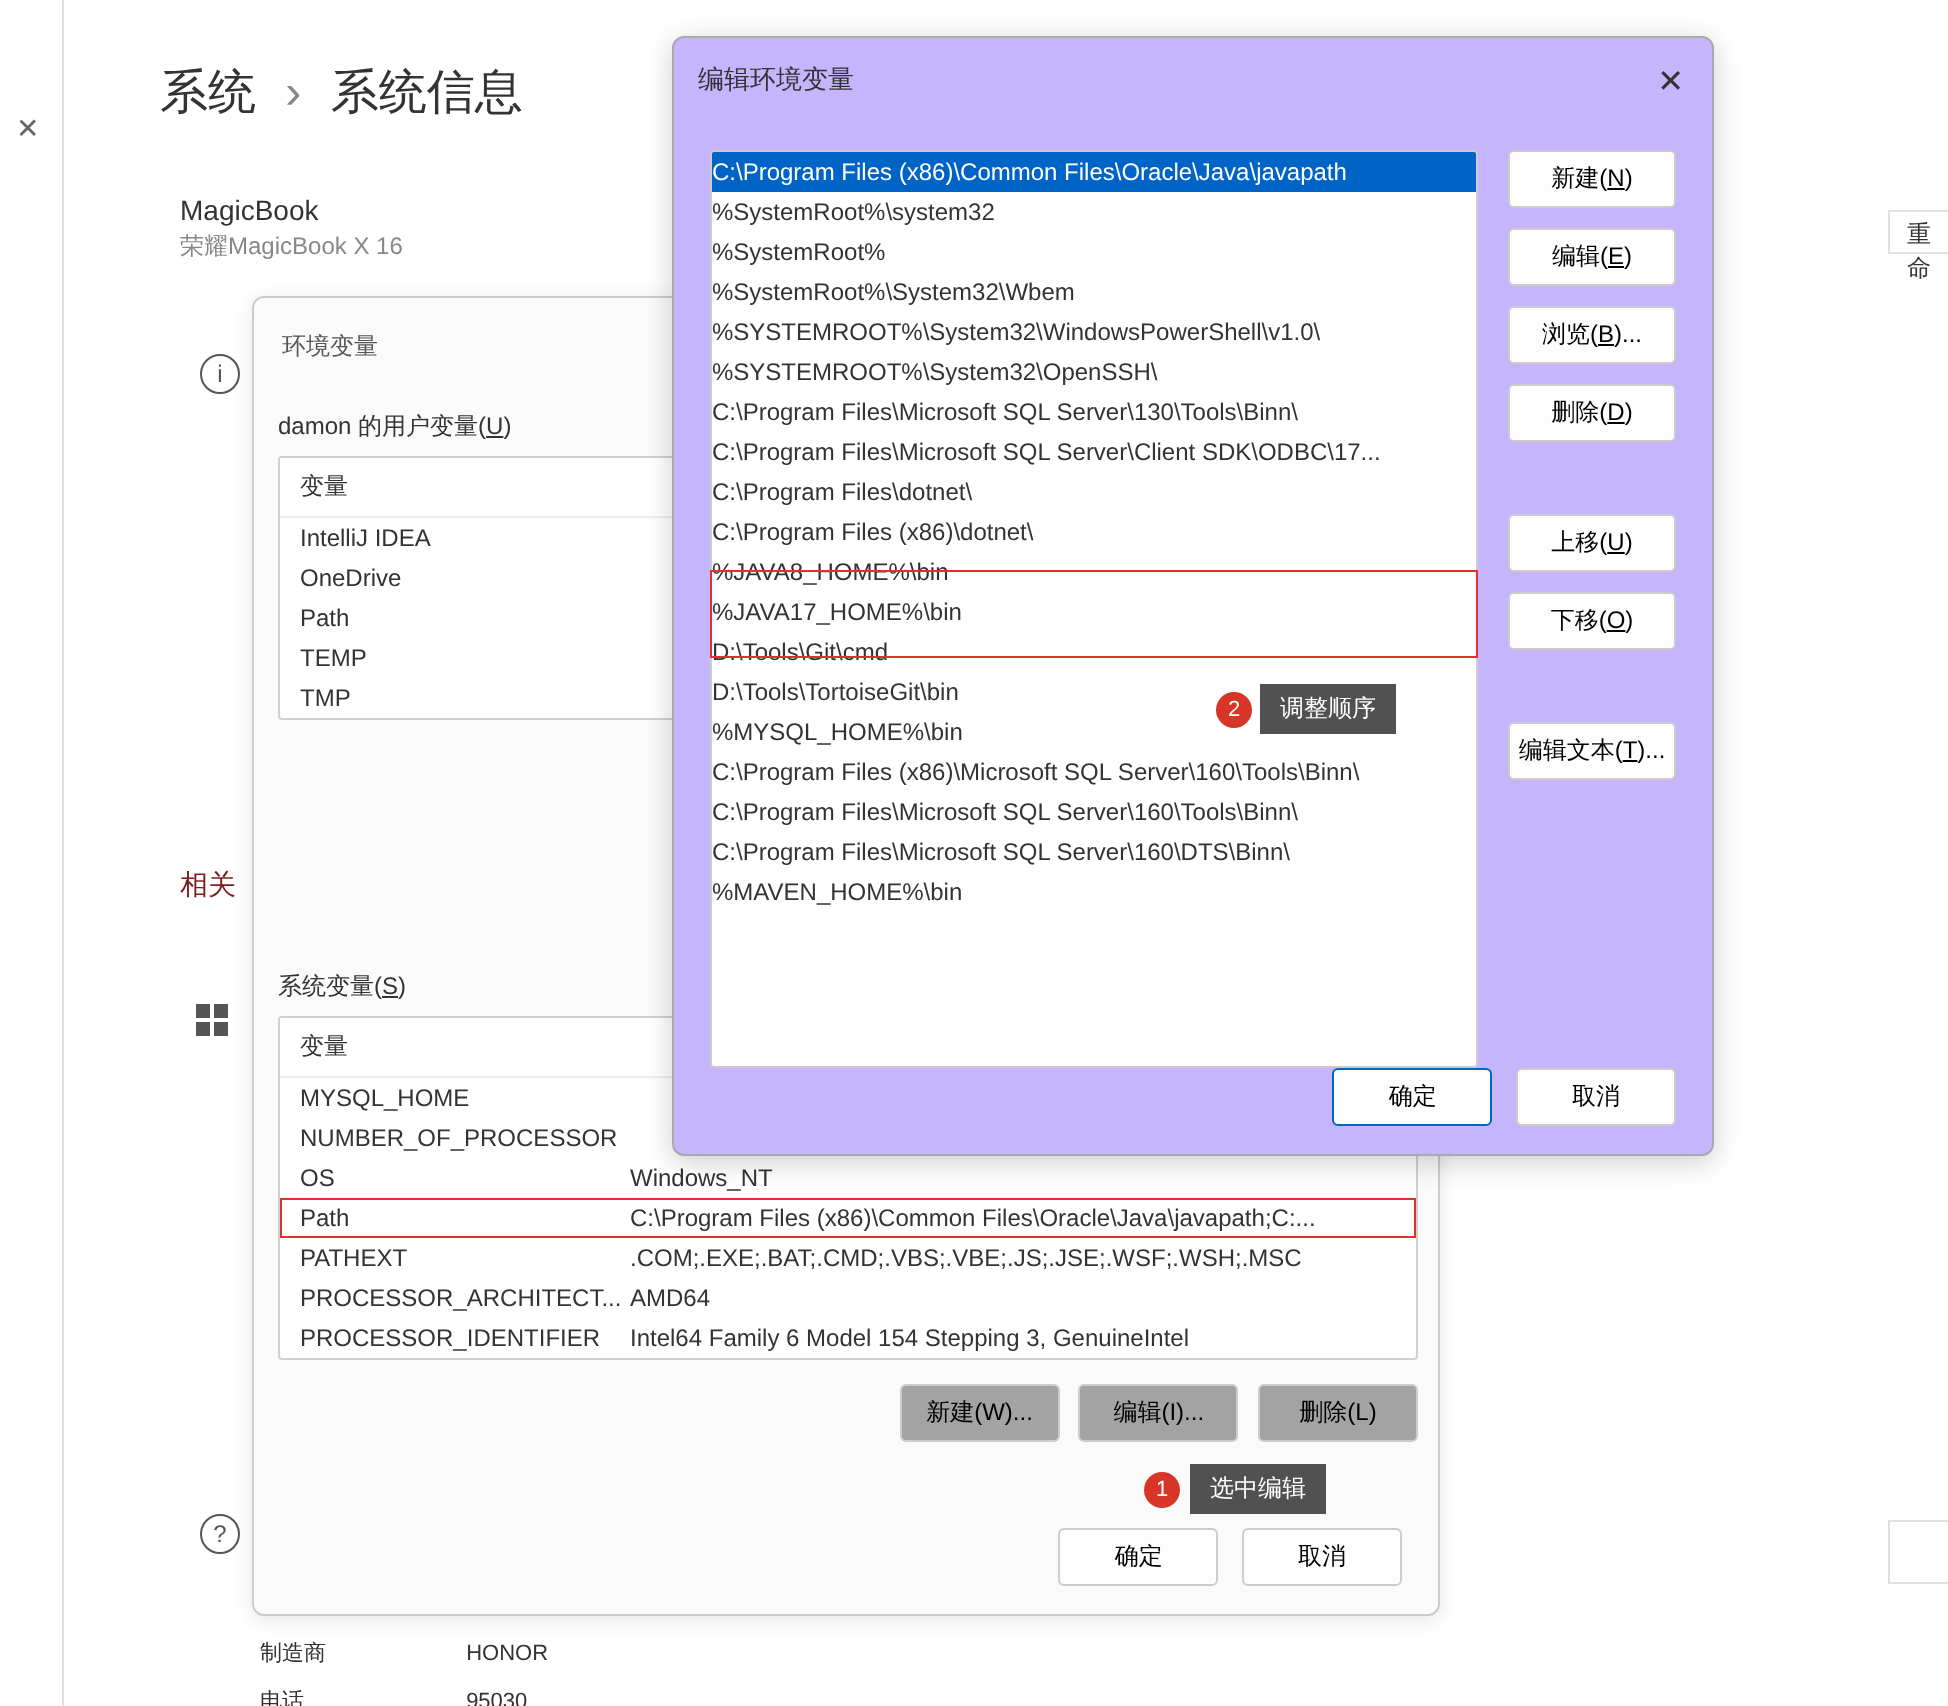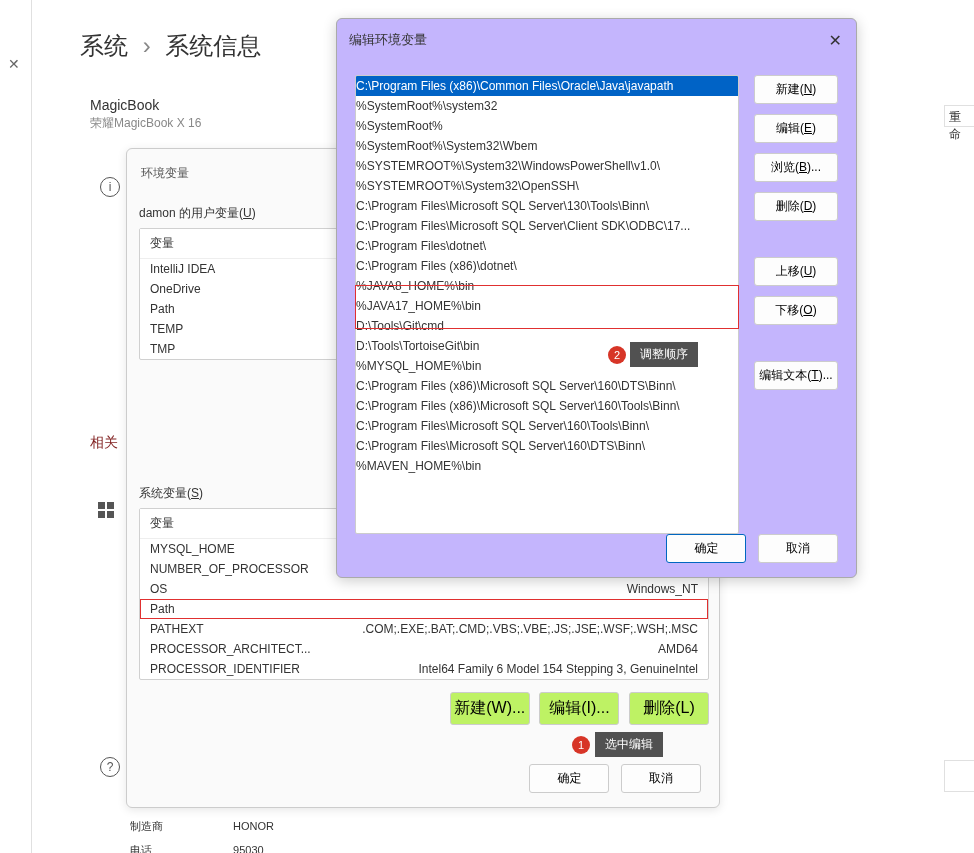--- a/index.html
+++ b/index.html
@@ -36,25 +36,25 @@
 .env-dialog-title { position: absolute; left: 14px; top: 16px; font-size: 12px; color: #555; }
 
 .env-group { position: absolute; left: 12px; width: 570px; }
 .env-group-label { font-size: 12px; color: #333; margin-bottom: 6px; }
 .env-table { border: 1px solid #d0d0d0; background: #fff; width: 100%; border-radius: 2px; }
 .env-table-head { display: flex; background: #fff; border-bottom: 1px solid #eee; font-size: 12px; padding: 6px 10px; color: #333; }
 .env-table-head .col1 { width: 165px; }
 .env-table-body { font-size: 12px; }
 .env-row { display: flex; padding: 3px 10px; }
 .env-row .col1 { width: 165px; }
-.env-row .col2 { flex: 1; white-space: nowrap; overflow: hidden; text-overflow: ellipsis; text-align: right; }
+.env-row .col2 { flex: 1; white-space: nowrap; overflow: hidden; text-overflow: ellipsis; }
 .env-row.highlighted { outline: 1.5px solid #e03030; outline-offset: -1px; }
 
 .env-buttons { text-align: right; margin-top: 12px; }
-.env-btn { display: inline-block; min-width: 80px; padding: 5px 3px; background: #bef264; border: 1px solid #ccc; border-radius: 3px; font-size: 16px; margin-left: 6px; cursor: pointer; }
+.env-btn { display: inline-block; min-width: 80px; padding: 5px 3px; background: #a3a3a3; border: 1px solid #ccc; border-radius: 3px; font-size: 12px; margin-left: 6px; cursor: pointer; }
 
 .bottom-buttons { position: absolute; bottom: 14px; right: 18px; }
 .ok-btn, .cancel-btn { min-width: 80px; padding: 5px 18px; background: #fdfdfd; border: 1px solid #ccc; border-radius: 3px; font-size: 12px; margin-left: 8px; cursor: pointer; }
 
 
 .anno-badge { position: absolute; width: 18px; height: 18px; background: #d73527; color: #fff; border-radius: 50%; font-size: 11px; text-align: center; line-height: 18px; z-index: 50; }
 .anno-tip { position: absolute; background: #515151; color: #fff; font-size: 12px; padding: 4px 10px; z-index: 50; }
 
 
 .path-dialog { position: absolute; left: 306px; top: 18px; width: 521px; height: 560px; background: #c4b5fd; border: 1px solid #aaa; border-radius: 6px; box-shadow: 0 3px 14px rgba(0,0,0,0.2); z-index: 30; margin-left: 30px; }
@@ -66,21 +66,21 @@
 .path-item.selected { background: #0063c6; color: #fff; }
 
 .path-highlight-box { position: absolute; border: 1.5px solid #e03030; pointer-events: none; z-index: 40; }
 
 .path-btns { position: absolute; right: 18px; top: 56px; width: 84px; }
 .path-btn { display: block; width: 84px; padding: 5px 0; margin-bottom: 10px; background: #fdfdfd; border: 1px solid #ccc; border-radius: 3px; font-size: 12px; text-align: center; cursor: pointer; }
 .path-btn-gap { height: 26px; }
 
 .path-bottom { position: absolute; bottom: 14px; right: 18px; }
 
-.right-truncated { position: absolute; right: 0; top: 105px; width: 30px; height: 22px; background:#fff; border:1px solid #e0e0e0; border-right:none; font-size:12px; padding:3px 4px; color:#333; }
+.right-truncated { position: absolute; right: 0; top: 105px; width: 30px; height: 22px; background:#fff; border:1px solid #e0e0e0; border-right:none; font-size:12px; padding:3px 4px; color:#333;text-align:center; }
 .right-box2 { position: absolute; right: 0; top: 760px; width: 30px; height: 32px; background:#fff; border:1px solid #e0e0e0; border-right:none; }
 
 u.hk { text-decoration: underline; }
 </style>
 </head>
 <body>
 
 <div class="settings-bg">
   <div class="settings-side">
     <div class="side-close">✕</div>
@@ -173,20 +173,21 @@
           <div class="env-row">
             <div class="col1">NUMBER_OF_PROCESSOR</div>
             <div class="col2"></div>
           </div>
           <div class="env-row">
             <div class="col1">OS</div>
             <div class="col2">Windows_NT</div>
           </div>
           <div class="env-row highlighted">
             <div class="col1">Path</div>
+            <div class="col2">C:\Program Files (x86)\Common Files\Oracle\Java\javapath;C:...</div>
           </div>
           <div class="env-row">
             <div class="col1">PATHEXT</div>
             <div class="col2">.COM;.EXE;.BAT;.CMD;.VBS;.VBE;.JS;.JSE;.WSF;.WSH;.MSC</div>
           </div>
           <div class="env-row">
             <div class="col1">PROCESSOR_ARCHITECT...</div>
             <div class="col2">AMD64</div>
           </div>
           <div class="env-row">
@@ -224,21 +225,20 @@
       <div class="path-item">%SYSTEMROOT%\System32\OpenSSH\</div>
       <div class="path-item">C:\Program Files\Microsoft SQL Server\130\Tools\Binn\</div>
       <div class="path-item">C:\Program Files\Microsoft SQL Server\Client SDK\ODBC\17...</div>
       <div class="path-item">C:\Program Files\dotnet\</div>
       <div class="path-item">C:\Program Files (x86)\dotnet\</div>
       <div class="path-item">%JAVA8_HOME%\bin</div>
       <div class="path-item">%JAVA17_HOME%\bin</div>
       <div class="path-item">D:\Tools\Git\cmd</div>
       <div class="path-item">D:\Tools\TortoiseGit\bin</div>
       <div class="path-item">%MYSQL_HOME%\bin</div>
-      <div class="path-item">C:\Program Files (x86)\Microsoft SQL Server\160\DTS\Binn\</div>
       <div class="path-item">C:\Program Files (x86)\Microsoft SQL Server\160\Tools\Binn\</div>
       <div class="path-item">C:\Program Files\Microsoft SQL Server\160\Tools\Binn\</div>
       <div class="path-item">C:\Program Files\Microsoft SQL Server\160\DTS\Binn\</div>
       <div class="path-item">%MAVEN_HOME%\bin</div>
     </div>
 
   <div class="path-btns">
     <button class="path-btn"><span></span>新建(<u>N</u>)</button>
     <button class="path-btn">编辑(<u>E</u>)</button>
     <button class="path-btn">浏览(<u>B</u>)...</button>

